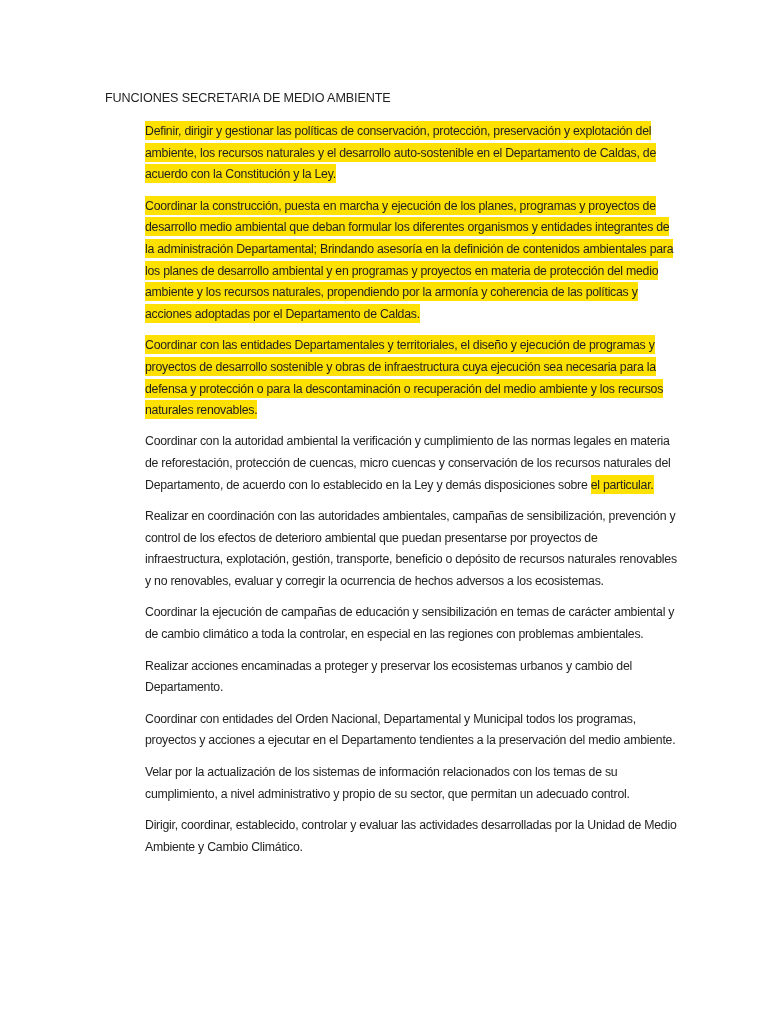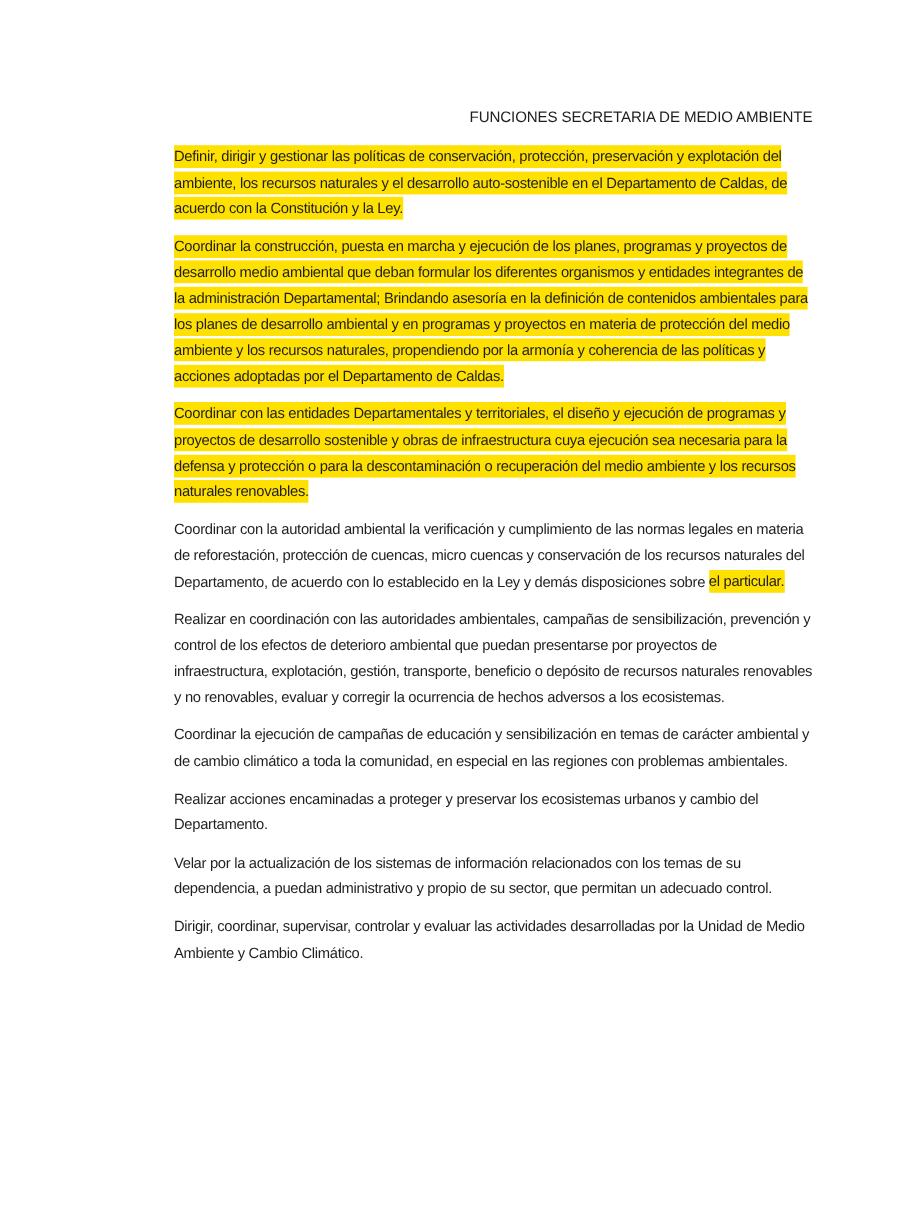--- a/index.html
+++ b/index.html
@@ -23,21 +23,20 @@
   }
   .content {
     width: 572px;
   }
   .title {
     font-size: 12.6px;
     font-weight: 400;
     letter-spacing: -0.1px;
     margin: 0 0 11px 0;
     line-height: 21.6px;
-    text-align: right;
   }
   .para {
     font-size: 12.3px;
     letter-spacing: -0.25px;
     line-height: 21.6px;
     margin: 0 0 10px 0;
     text-align: left;
     padding-left: 40px;
   }
   .hl {
@@ -53,19 +52,20 @@
 
 <div class="page">
   <div class="content">
     <h1 class="title">FUNCIONES SECRETARIA DE MEDIO AMBIENTE</h1>
     <div id="paragraphs">
         <p class="para"><span class="hl">Definir, dirigir y gestionar las políticas de conservación, protección, preservación y explotación del ambiente, los recursos naturales y el desarrollo auto-sostenible en el Departamento de Caldas, de acuerdo con la Constitución y la Ley.</span></p>
         <p class="para"><span class="hl">Coordinar la construcción, puesta en marcha y ejecución de los planes, programas y proyectos de desarrollo medio ambiental que deban formular los diferentes organismos y entidades integrantes de la administración Departamental; Brindando asesoría en la definición de contenidos ambientales para los planes de desarrollo ambiental y en programas y proyectos en materia de protección del medio ambiente y los recursos naturales, propendiendo por la armonía y coherencia de las políticas y acciones adoptadas por el Departamento de Caldas.</span></p>
         <p class="para"><span class="hl">Coordinar con las entidades Departamentales y territoriales, el diseño y ejecución de programas y proyectos de desarrollo sostenible y obras de infraestructura cuya ejecución sea necesaria para la defensa y protección o para la descontaminación o recuperación del medio ambiente y los recursos naturales renovables.</span></p>
         <p class="para"><span class="plain">Coordinar con la autoridad ambiental la verificación y cumplimiento de las normas legales en materia de reforestación, protección de cuencas, micro cuencas y conservación de los recursos naturales del Departamento, de acuerdo con lo establecido en la Ley y demás disposiciones sobre </span><span class="hl">el particular.</span></p>
         <p class="para"><span class="plain">Realizar en coordinación con las autoridades ambientales, campañas de sensibilización, prevención y control de los efectos de deterioro ambiental que puedan presentarse por proyectos de infraestructura, explotación, gestión, transporte, beneficio o depósito de recursos naturales renovables y no renovables, evaluar y corregir la ocurrencia de hechos adversos a los ecosistemas.</span></p>
-        <p class="para"><span class="plain">Coordinar la ejecución de campañas de educación y sensibilización en temas de carácter ambiental y de cambio climático a toda la comunidad, en especial en las regiones con problemas ambientales.</span></p>
+        <p class="para"><span class="plain">Coordinar la ejecución de campañas de educación y sensibilización en temas de carácter ambiental y de cambio climático a toda la controlar, en especial en las regiones con problemas ambientales.</span></p>
         <p class="para"><span class="plain">Realizar acciones encaminadas a proteger y preservar los ecosistemas urbanos y cambio del Departamento.</span></p>
-        <p class="para"><span class="plain">Velar por la actualización de los sistemas de información relacionados con los temas de su dependencia, a puedan administrativo y propio de su sector, que permitan un adecuado control.</span></p>
-        <p class="para"><span class="plain">Dirigir, coordinar, supervisar, controlar y evaluar las actividades desarrolladas por la Unidad de Medio Ambiente y Cambio Climático.</span></p>
+        <p class="para"><span class="plain">Coordinar con entidades del Orden Nacional, Departamental y Municipal todos los programas, proyectos y acciones a ejecutar en el Departamento tendientes a la preservación del medio ambiente.</span></p>
+        <p class="para"><span class="plain">Velar por la actualización de los sistemas de información relacionados con los temas de su cumplimiento, a nivel administrativo y propio de su sector, que permitan un adecuado control.</span></p>
+        <p class="para"><span class="plain">Dirigir, coordinar, establecido, controlar y evaluar las actividades desarrolladas por la Unidad de Medio Ambiente y Cambio Climático.</span></p>
       </div>
   </div>
 </div>
 
 </body></html>

